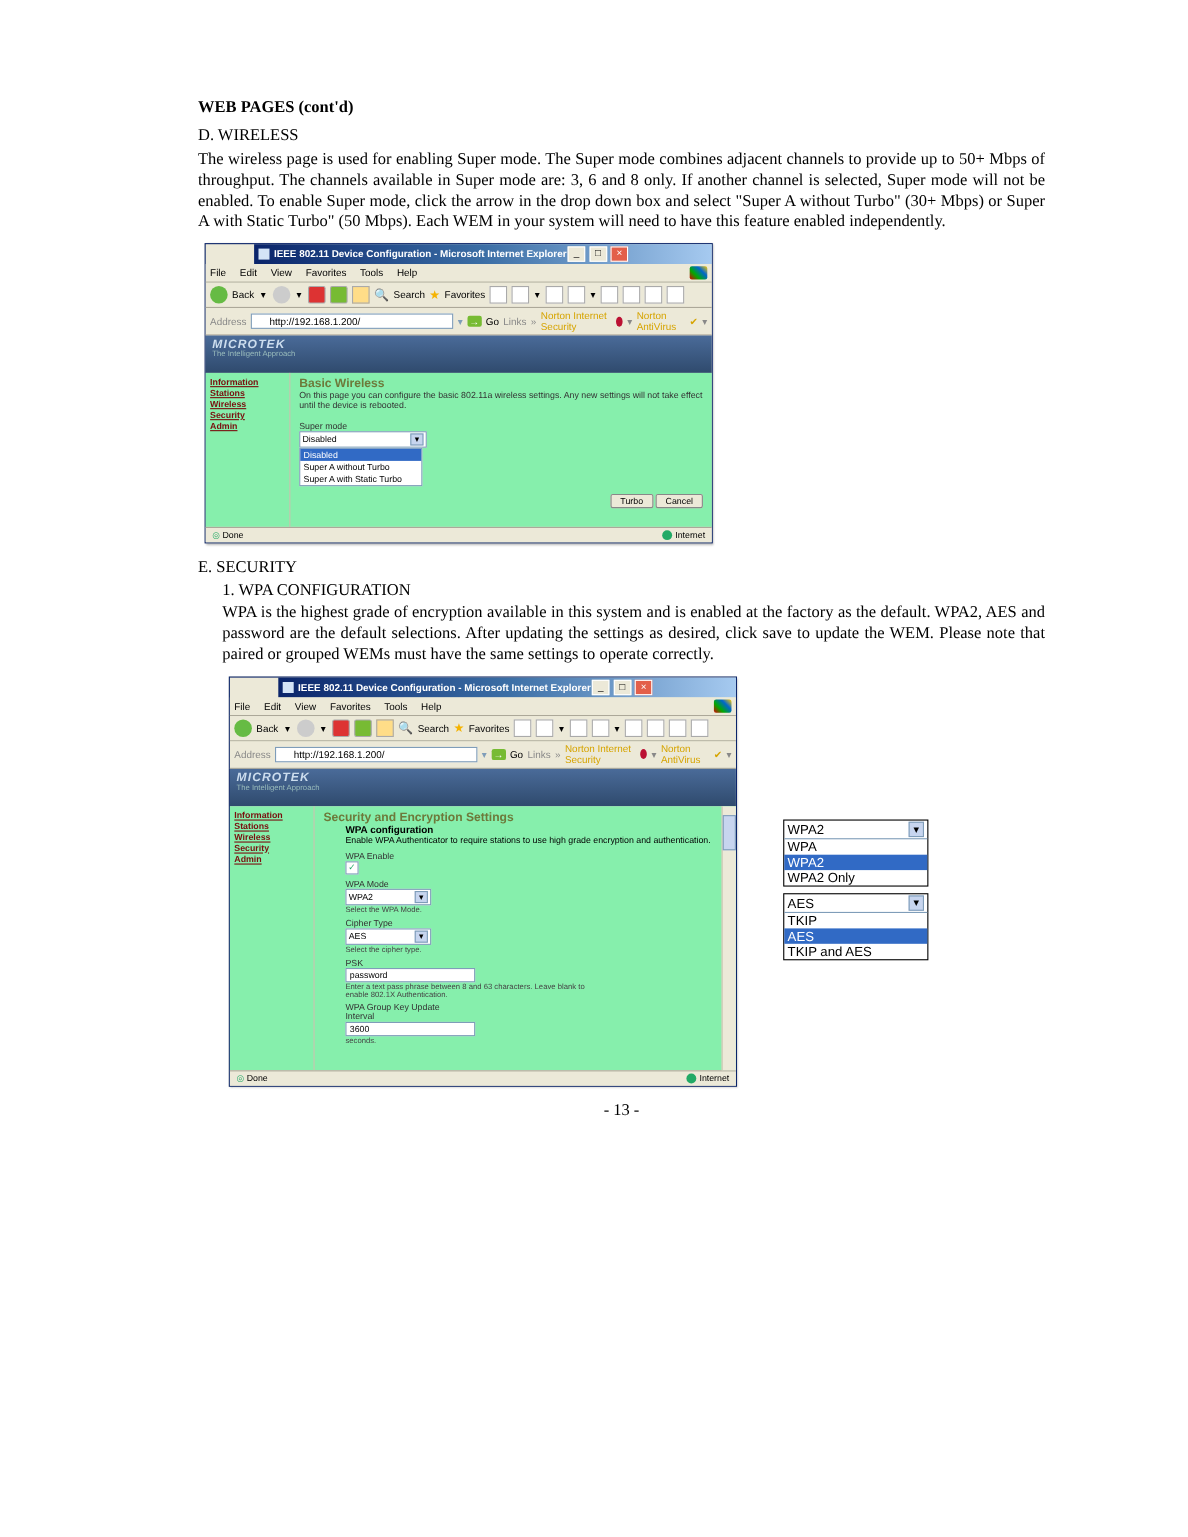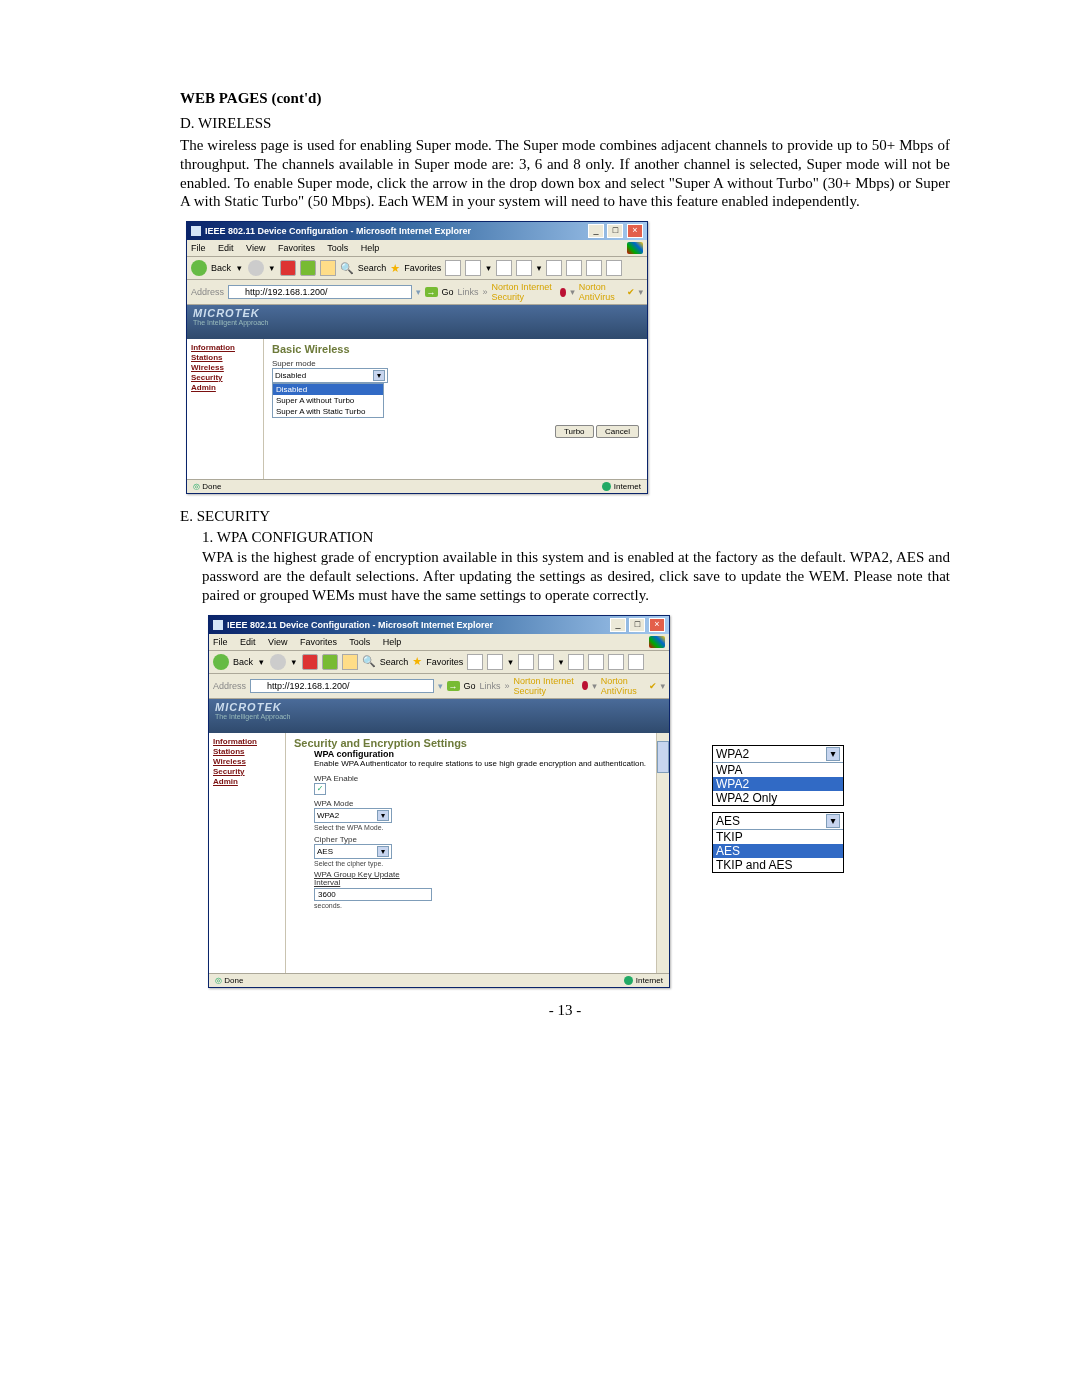--- a/index.html
+++ b/index.html
@@ -34,21 +34,22 @@
     font-size: 9px;
     margin: 6px 0 14px 6px;
     box-shadow: 1px 1px 2px rgba(0,0,0,0.3);
   }
   .ie-titlebar {
     background: linear-gradient(to right,#0a246a,#3b6ea5,#a6caf0);
     color: #fff;
     padding: 2px 4px;
     display: flex;
     align-items: center;
-    justify-content: space-between;
+    justify-content: flex-start;
+    margin-left: 44px;
   }
   .ie-titlebar .title-icon {
     width:10px;height:10px;background:#d4e4f7;margin-right:4px;display:inline-block;
   }
   .ie-titlebar .title-txt { flex:1; font-weight:bold; }
   .ie-winbtns span {
     display:inline-block;width:14px;height:12px;background:#ece9d8;border:1px solid #fff;margin-left:1px;text-align:center;line-height:10px;color:#000;font-size:9px;
   }
   .ie-winbtns .close-x{background:#e35f4a;color:#fff;}
   .ie-menu {
@@ -73,21 +74,21 @@
   .ie-address .bar{background:#fff;border:1px solid #7f9db9;padding:1px 16px;flex:0 0 150px;}
   .ie-address .go{background:#7b3;color:#fff;border-radius:2px;padding:0 2px;}
   .ie-address .links{color:#888;}
   .ie-address .nort{color:#d6a400;}
   .ie-address .redball{width:9px;height:9px;border-radius:50%;background:#b13;display:inline-block;}
 
   .page-banner{height:32px;background:linear-gradient(to bottom,#4a6b99,#2f4a6d);color:#cde;padding:2px 6px 0 6px;}
   .page-banner .brand{font-weight:bold;font-style:italic;font-size:11px;letter-spacing:1px;}
   .page-banner .sub{font-size:7px;color:#9bb;}
 
-  .page-body{display:flex;background:#ffffff;min-height:140px;}
+  .page-body{display:flex;background:#86efac;min-height:140px;}
   .sidebar{width:68px;padding:4px;border-right:1px solid #c9c3b0;}
   .sidebar a{display:block;color:#7a0f0f;font-weight:bold;text-decoration:underline;font-size:8px;margin-bottom:1px;}
   .content{flex:1;padding:4px 8px;position:relative;}
   .ct-title{color:#6d7a3a;font-weight:bold;font-size:11px;}
   .ct-sub{font-size:8px;color:#333;margin-bottom:10px;}
   .formrow{display:flex;align-items:flex-start;margin:4px 0;font-size:8px;flex-direction:column;}
   .formrow .flabel{width:90px;color:#333;}
   .formrow .helper{font-size:7px;color:#444;margin-top:1px;}
   .dropdown{border:1px solid #7f9db9;background:#fff;font-size:8px;width:110px;display:flex;align-items:center;justify-content:space-between;padding:1px 2px;}
   .dropdown .arrow{background:#c7d5ef;border:1px solid #7f9db9;width:10px;text-align:center;font-size:8px;line-height:9px;}
@@ -198,20 +199,21 @@
   <div class="page-body">
     <div class="sidebar">
       <a>Information</a>
       <a>Stations</a>
       <a>Wireless</a>
       <a>Security</a>
       <a>Admin</a>
     </div>
     <div class="content">
       <div class="ct-title">Basic Wireless</div>
+      <div class="ct-sub">On this page you can configure the basic 802.11a wireless settings. Any new settings will not take effect until the device is rebooted.</div>
       <div class="formrow">
         <div class="flabel">Super mode</div>
         <div>
           <div class="dropdown">
             <span>Disabled</span>
             <span class="arrow">▾</span>
           </div>
           <div class="openlist">
             <div class="sel">Disabled</div>
             <div>Super A without Turbo</div>
@@ -338,21 +340,28 @@
           <div class="flabel">Cipher Type</div>
           <div>
             <div class="dropdown small">
               <span>AES</span>
               <span class="arrow">▾</span>
             </div>
             <div class="helper">Select the cipher type.</div>
           </div>
         </div>
         <div class="formrow">
-          <div class="flabel" style="line-height:1.1;text-decoration:underline;">WPA Group Key Update Interval</div>
+          <div class="flabel">PSK</div>
+          <div>
+            <div class="txtfield">password</div>
+            <div class="helper" style="width:220px;">Enter a text pass phrase between 8 and 63 characters. Leave blank to enable 802.1X Authentication.</div>
+          </div>
+        </div>
+        <div class="formrow">
+          <div class="flabel" style="line-height:1.1;">WPA Group Key Update Interval</div>
           <div>
             <div class="txtfield">3600</div>
             <div class="helper">seconds.</div>
           </div>
         </div>
       </div>
     </div>
   </div>
   <div class="ie-status">
     <span><span style="color:#2a6;">◎</span> <span>Done</span></span>

